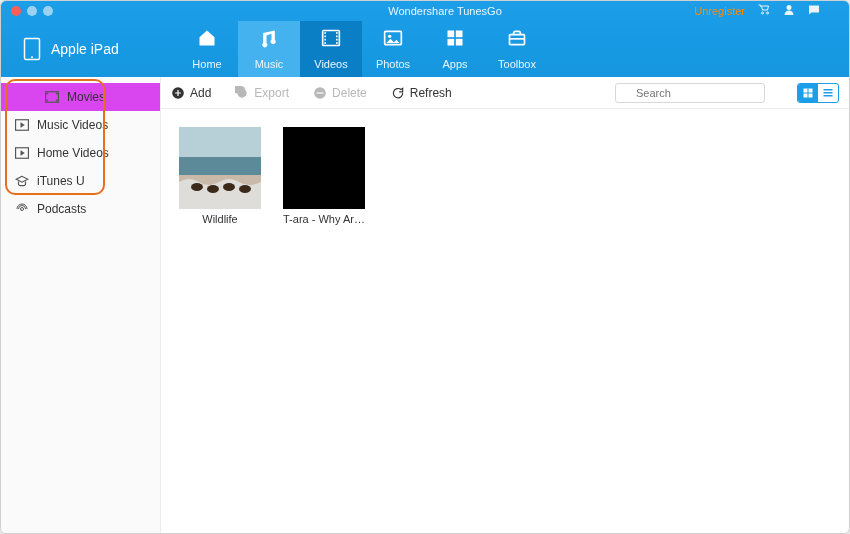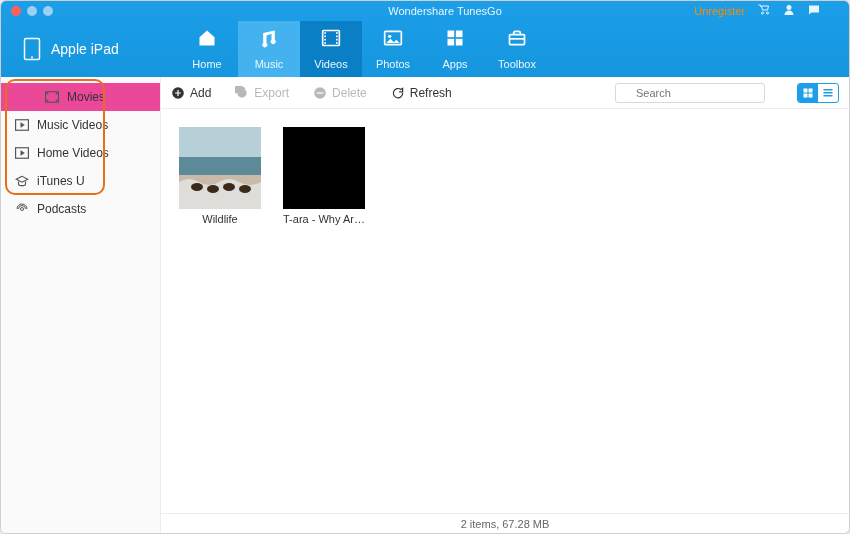--- a/index.html
+++ b/index.html
@@ -23,21 +23,21 @@
 .navs { display: flex; }
 .navbtn { width: 62px; display: flex; flex-direction: column; align-items: center; justify-content: center; gap: 10px; font-size: 11px; color: #eaf6fe; cursor: pointer; }
 .navbtn svg { fill: #fff; }
 .navbtn.sel { background: #44b2ef; }
 .navbtn.act { background: #0a7fc6; }
 
 
 .body { flex: 1; display: flex; min-height: 0; }
 .sidebar { width: 160px; border-right: 1px solid #ececec; background: #fafafa; padding-top: 6px; display: flex; flex-direction: column; position: relative; }
 .sbitem { height: 28px; display: flex; align-items: center; gap: 8px; padding-left: 14px; font-size: 12px; color: #333; cursor: pointer; }
-.sbitem.sel { background: #ec4899; padding-left: 44px; }
+.sbitem.sel { background: #d946ef; padding-left: 44px; }
 .sbitem svg { fill: #555; stroke: #555; }
 .highlight { position: absolute; left: 4px; top: 2px; width: 100px; height: 116px; border: 2px solid #e86f1a; border-radius: 10px; pointer-events: none; }
 
 .content { flex: 1; display: flex; flex-direction: column; min-height: 0; }
 .toolbar { height: 32px; border-bottom: 1px solid #ececec; display: flex; align-items: center; padding: 0 10px; gap: 24px; font-size: 12px; color: #333; }
 .tbtn { display: flex; align-items: center; gap: 5px; cursor: pointer; }
 .tbtn.dis { color: #b8b8b8; }
 .tbtn svg { fill: currentColor; }
 .spacer { flex: 1; }
 .search { width: 150px; height: 20px; border: 1px solid #d8d8d8; border-radius: 3px; font-size: 11px; padding: 0 6px 0 20px; color: #999; background: #fff; position: relative; }
@@ -260,18 +260,15 @@
             </svg>
           </div>
           <div class="cap">Wildlife</div>
         </div>
         <div class="card">
           <div class="thumb dark"></div>
           <div class="cap">T-ara - Why Are…</div>
         </div>
       </div>
 
-      <div class="status">
-        <span>2 items, 67.28 MB</span>
-      </div>
     </div>
   </div>
 </div>
 
 </body></html>

